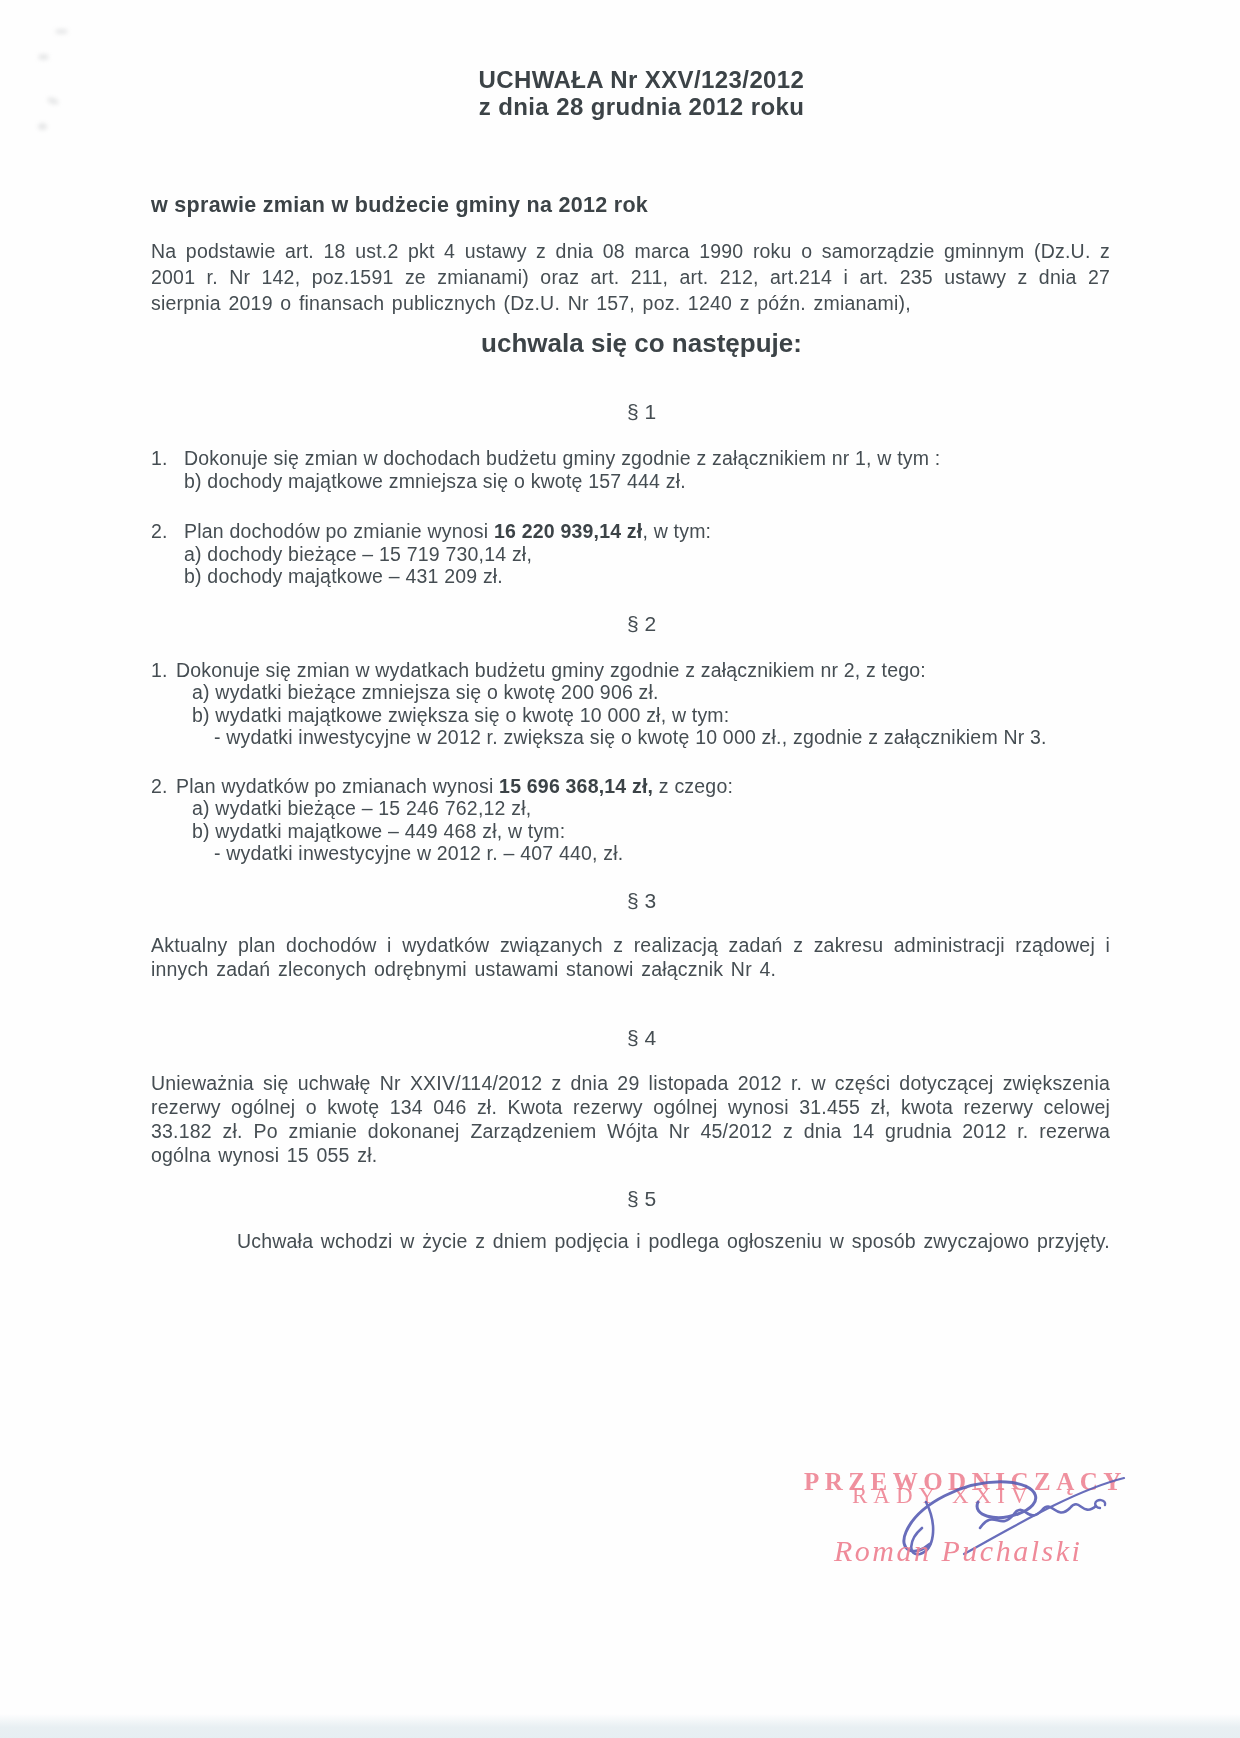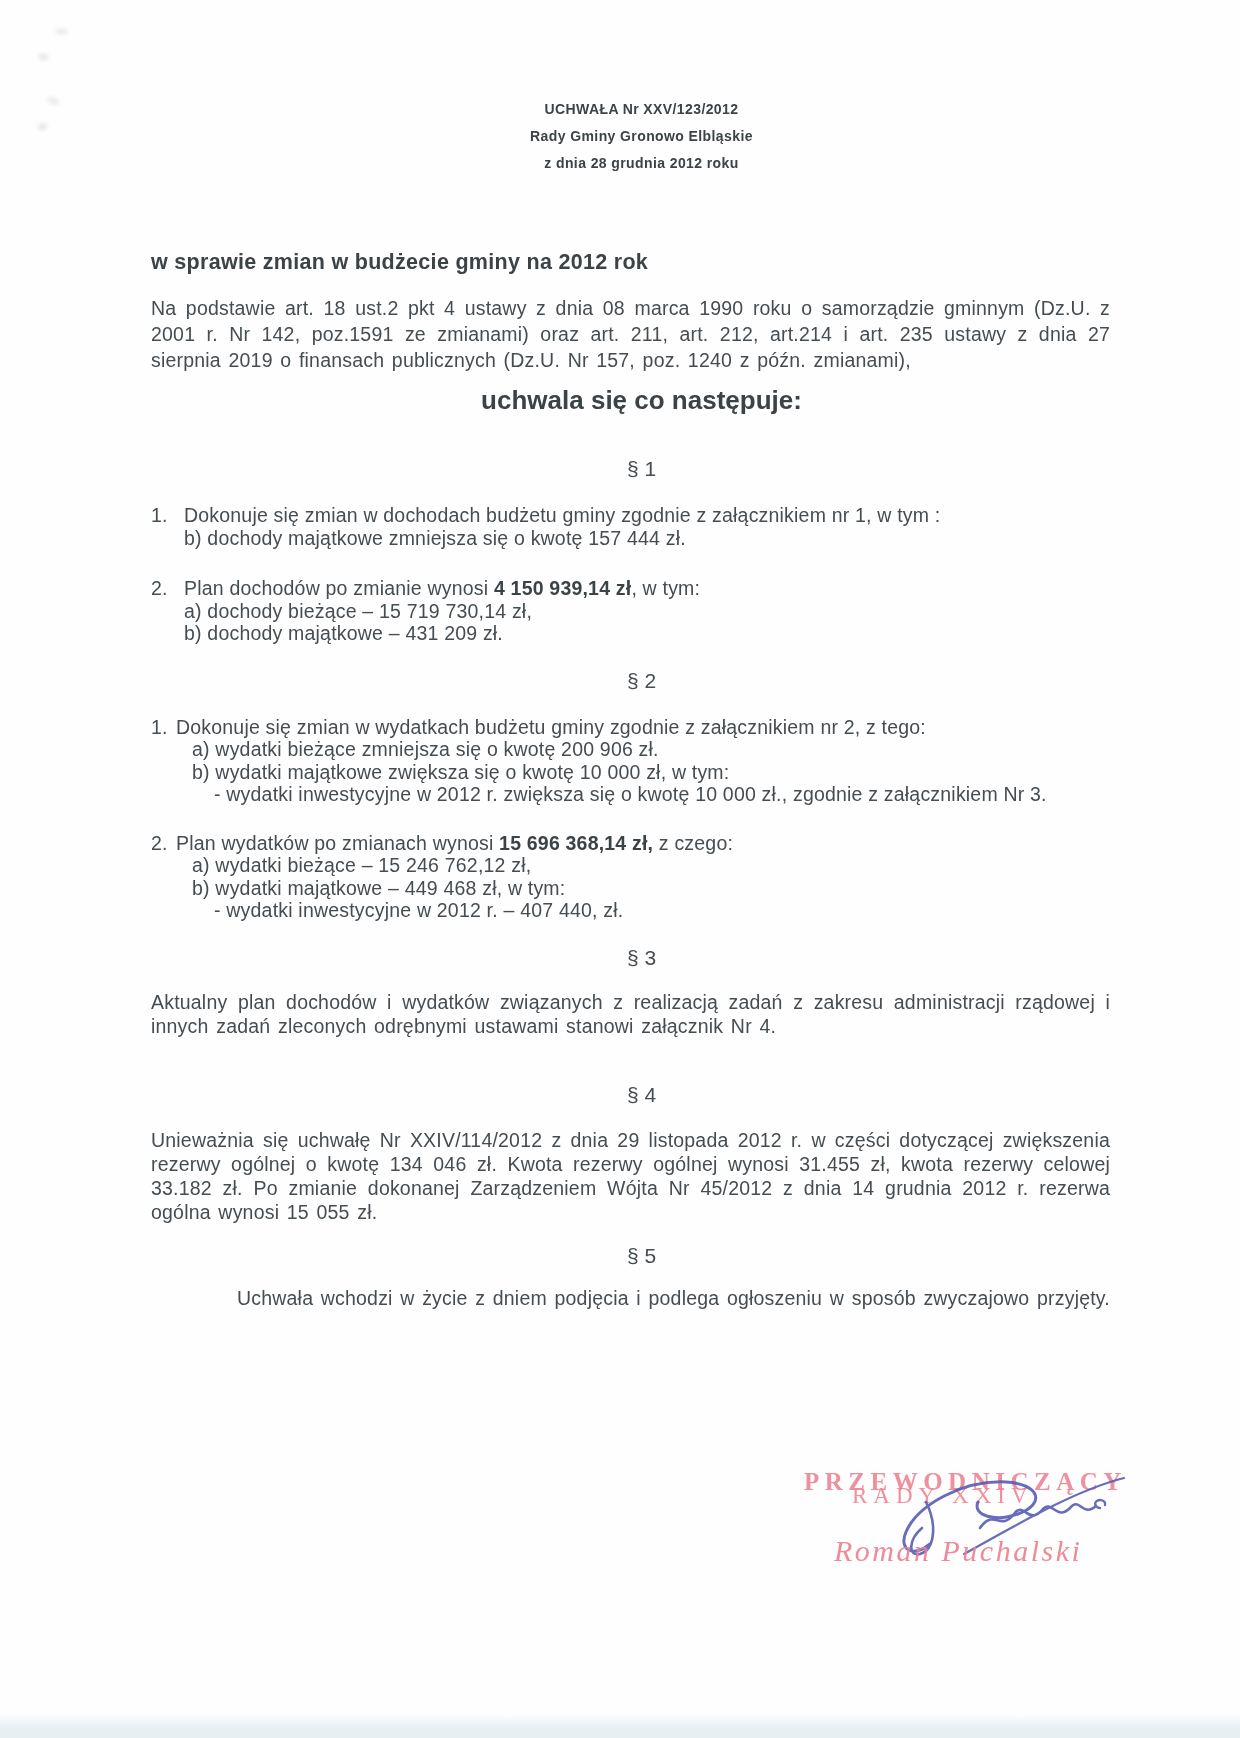--- a/index.html
+++ b/index.html
@@ -9,26 +9,26 @@
     height: 1738px;
     margin: 0 auto;
     background: #fefefe;
     overflow: hidden;
     font-family: "Liberation Sans", sans-serif;
     color: #454d52;
   }
   .content { margin-left: 151px; margin-right: 130px; }
 
   .doc-header {
-    margin-top: 96px;
+    margin-top: 66px;
     text-align: center;
     position: relative;
     left: 11px;
     font-weight: bold;
-    font-size: 14px;
+    font-size: 24px;
     line-height: 27px;
     color: #3c4347;
     letter-spacing: 0.4px;
   }
 
   .subject {
     margin-top: 73px;
     font-weight: bold;
     font-size: 21.5px;
     color: #3c4347;
@@ -146,21 +146,20 @@
 
   <span class="smudge sm1"></span>
   <span class="smudge sm2"></span>
   <span class="smudge sm3"></span>
   <span class="smudge sm4"></span>
 
   <div class="content">
 
     <div class="doc-header">
       <div>UCHWAŁA Nr XXV/123/2012</div>
-      <div>Rady Gminy Gronowo Elbląskie</div>
       <div>z dnia 28 grudnia 2012 roku</div>
     </div>
 
     <div class="subject">w sprawie zmian w budżecie gminy na 2012 rok</div>
 
     <div class="para legal">Na podstawie art. 18 ust.2 pkt 4 ustawy z dnia 08 marca 1990 roku o samorządzie gminnym (Dz.U. z 2001 r. Nr 142, poz.1591 ze zmianami) oraz art. 211, art. 212, art.214 i art. 235 ustawy z dnia 27 sierpnia 2019 o finansach publicznych (Dz.U. Nr 157, poz. 1240 z późn. zmianami),</div>
 
     <div class="enacting">uchwala się co następuje:</div>
 
     <div class="section-mark mark-1">§ 1</div>
@@ -169,21 +168,21 @@
       <span class="marker m-wide">1.</span>
       <div class="body">
         <div>Dokonuje się zmian w dochodach budżetu gminy zgodnie z załącznikiem nr 1, w tym :</div>
         <div class="sub" style="padding-left:0">b) dochody majątkowe zmniejsza się o kwotę 157 444 zł.</div>
       </div>
     </div>
 
     <div class="item it-s1-2">
       <span class="marker m-wide">2.</span>
       <div class="body">
-        <div><span>Plan dochodów po zmianie wynosi </span><span class="amount">4 150 939,14 zł</span><span>, w tym:</span></div>
+        <div><span>Plan dochodów po zmianie wynosi </span><span class="amount">16 220 939,14 zł</span><span>, w tym:</span></div>
         <div class="sub" style="padding-left:0">a)  dochody bieżące – 15 719 730,14 zł,</div>
         <div class="sub" style="padding-left:0">b)  dochody majątkowe – 431 209 zł.</div>
       </div>
     </div>
 
     <div class="section-mark mark-2">§ 2</div>
 
     <div class="item it-s2-1">
       <span class="marker m-slim">1.</span>
       <div class="body">

